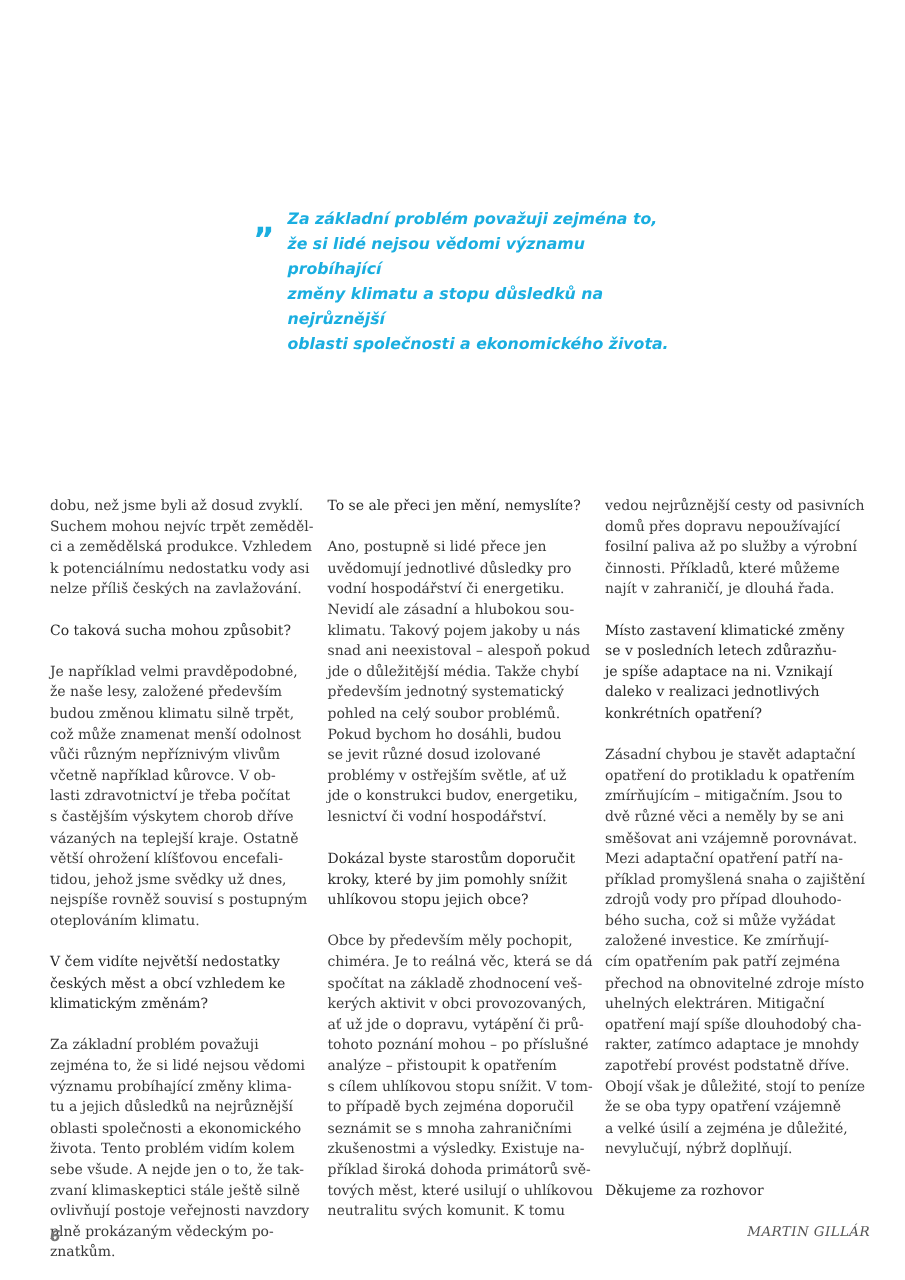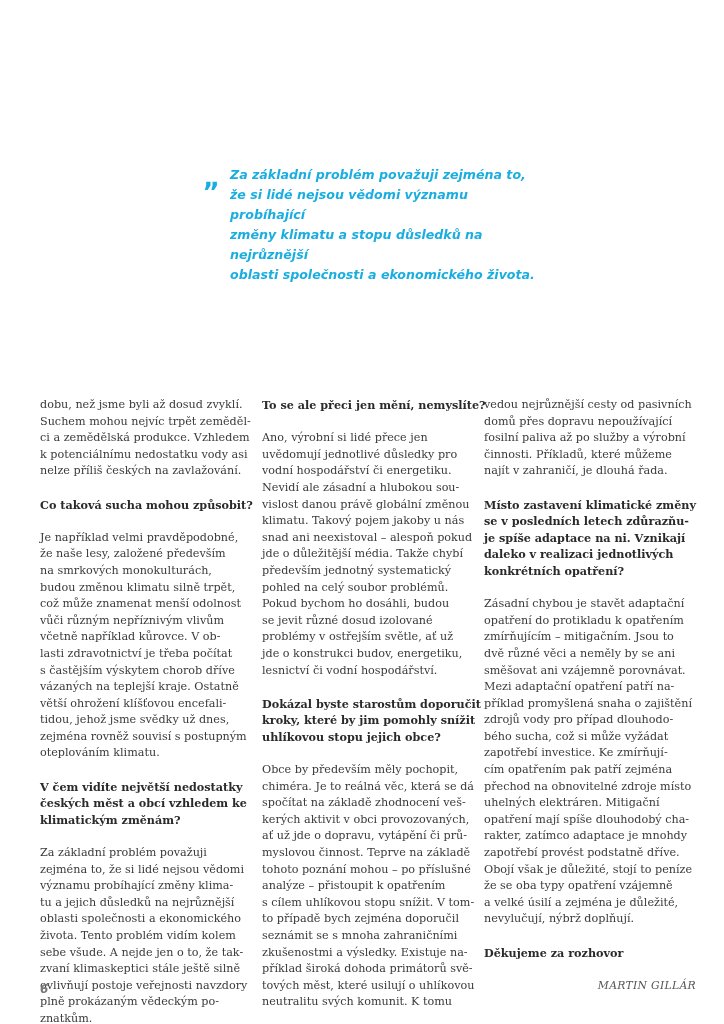--- a/index.html
+++ b/index.html
@@ -18,21 +18,21 @@
   .pullquote .qtext { margin-left: 27px; }
   .col {
     position: absolute; top: 397px;
     font-family: "DejaVu Serif", serif;
     font-size: 11.2px; line-height: 16.6px; color: #3a3a3a;
   }
   .col1 { left: 40px; width: 210px; }
   .col2 { left: 262px; width: 212px; }
   .col3 { left: 484px; width: 212px; }
   .col p { margin: 0 0 16.6px 0; }
-  .col .q { font-weight: bold; color: #2a2a2a; }
+  .col .q { font-weight: normal; color: #2a2a2a; }
   .col .line { display: block; white-space: nowrap; }
   .signature {
     text-align: right; font-style: italic; color: #555555;
     font-size: 10.8px; letter-spacing: 0.3px;
     margin-top: 14px;
   }
   .pagenum {
     position: absolute; left: 40px; top: 982px;
     font-family: "DejaVu Sans", sans-serif;
     font-weight: bold; font-style: italic;
@@ -59,31 +59,30 @@
       <span class="line">ci a zemědělská produkce. Vzhledem</span>
       <span class="line">k potenciálnímu nedostatku vody asi</span>
       <span class="line">nelze příliš českých na zavlažování.</span>
     </p>
     <p class="q">
       <span class="line">Co taková sucha mohou způsobit?</span>
     </p>
     <p>
       <span class="line">Je například velmi pravděpodobné,</span>
       <span class="line">že naše lesy, založené především</span>
-      <span class="line">na smrkových monokulturách,</span>
       <span class="line">budou změnou klimatu silně trpět,</span>
       <span class="line">což může znamenat menší odolnost</span>
       <span class="line">vůči různým nepříznivým vlivům</span>
       <span class="line">včetně například kůrovce. V ob-</span>
       <span class="line">lasti zdravotnictví je třeba počítat</span>
       <span class="line">s častějším výskytem chorob dříve</span>
       <span class="line">vázaných na teplejší kraje. Ostatně</span>
       <span class="line">větší ohrožení klíšťovou encefali-</span>
       <span class="line">tidou, jehož jsme svědky už dnes,</span>
-      <span class="line">zejména rovněž souvisí s postupným</span>
+      <span class="line">nejspíše rovněž souvisí s postupným</span>
       <span class="line">oteplováním klimatu.</span>
     </p>
     <p class="q">
       <span class="line">V čem vidíte největší nedostatky</span>
       <span class="line">českých měst a obcí vzhledem ke</span>
       <span class="line">klimatickým změnám?</span>
     </p>
     <p>
       <span class="line">Za základní problém považuji</span>
       <span class="line">zejména to, že si lidé nejsou vědomi</span>
@@ -96,25 +95,24 @@
       <span class="line">ovlivňují postoje veřejnosti navzdory</span>
       <span class="line">plně prokázaným vědeckým po-</span>
       <span class="line">znatkům.</span>
     </p>
   </div>
 <div class="col col2">
     <p class="q">
       <span class="line">To se ale přeci jen mění, nemyslíte?</span>
     </p>
     <p>
-      <span class="line">Ano, výrobní si lidé přece jen</span>
+      <span class="line">Ano, postupně si lidé přece jen</span>
       <span class="line">uvědomují jednotlivé důsledky pro</span>
       <span class="line">vodní hospodářství či energetiku.</span>
       <span class="line">Nevidí ale zásadní a hlubokou sou-</span>
-      <span class="line">vislost danou právě globální změnou</span>
       <span class="line">klimatu. Takový pojem jakoby u nás</span>
       <span class="line">snad ani neexistoval – alespoň pokud</span>
       <span class="line">jde o důležitější média. Takže chybí</span>
       <span class="line">především jednotný systematický</span>
       <span class="line">pohled na celý soubor problémů.</span>
       <span class="line">Pokud bychom ho dosáhli, budou</span>
       <span class="line">se jevit různé dosud izolované</span>
       <span class="line">problémy v ostřejším světle, ať už</span>
       <span class="line">jde o konstrukci budov, energetiku,</span>
       <span class="line">lesnictví či vodní hospodářství.</span>
@@ -123,21 +121,20 @@
       <span class="line">Dokázal byste starostům doporučit</span>
       <span class="line">kroky, které by jim pomohly snížit</span>
       <span class="line">uhlíkovou stopu jejich obce?</span>
     </p>
     <p>
       <span class="line">Obce by především měly pochopit,</span>
       <span class="line">chiméra. Je to reálná věc, která se dá</span>
       <span class="line">spočítat na základě zhodnocení veš-</span>
       <span class="line">kerých aktivit v obci provozovaných,</span>
       <span class="line">ať už jde o dopravu, vytápění či prů-</span>
-      <span class="line">myslovou činnost. Teprve na základě</span>
       <span class="line">tohoto poznání mohou – po příslušné</span>
       <span class="line">analýze – přistoupit k opatřením</span>
       <span class="line">s cílem uhlíkovou stopu snížit. V tom-</span>
       <span class="line">to případě bych zejména doporučil</span>
       <span class="line">seznámit se s mnoha zahraničními</span>
       <span class="line">zkušenostmi a výsledky. Existuje na-</span>
       <span class="line">příklad široká dohoda primátorů svě-</span>
       <span class="line">tových měst, které usilují o uhlíkovou</span>
       <span class="line">neutralitu svých komunit. K tomu</span>
     </p>
@@ -160,21 +157,21 @@
     <p>
       <span class="line">Zásadní chybou je stavět adaptační</span>
       <span class="line">opatření do protikladu k opatřením</span>
       <span class="line">zmírňujícím – mitigačním. Jsou to</span>
       <span class="line">dvě různé věci a neměly by se ani</span>
       <span class="line">směšovat ani vzájemně porovnávat.</span>
       <span class="line">Mezi adaptační opatření patří na-</span>
       <span class="line">příklad promyšlená snaha o zajištění</span>
       <span class="line">zdrojů vody pro případ dlouhodo-</span>
       <span class="line">bého sucha, což si může vyžádat</span>
-      <span class="line">zapotřebí investice. Ke zmírňují-</span>
+      <span class="line">založené investice. Ke zmírňují-</span>
       <span class="line">cím opatřením pak patří zejména</span>
       <span class="line">přechod na obnovitelné zdroje místo</span>
       <span class="line">uhelných elektráren. Mitigační</span>
       <span class="line">opatření mají spíše dlouhodobý cha-</span>
       <span class="line">rakter, zatímco adaptace je mnohdy</span>
       <span class="line">zapotřebí provést podstatně dříve.</span>
       <span class="line">Obojí však je důležité, stojí to peníze</span>
       <span class="line">že se oba typy opatření vzájemně</span>
       <span class="line">a velké úsilí a zejména je důležité,</span>
       <span class="line">nevylučují, nýbrž doplňují.</span>

